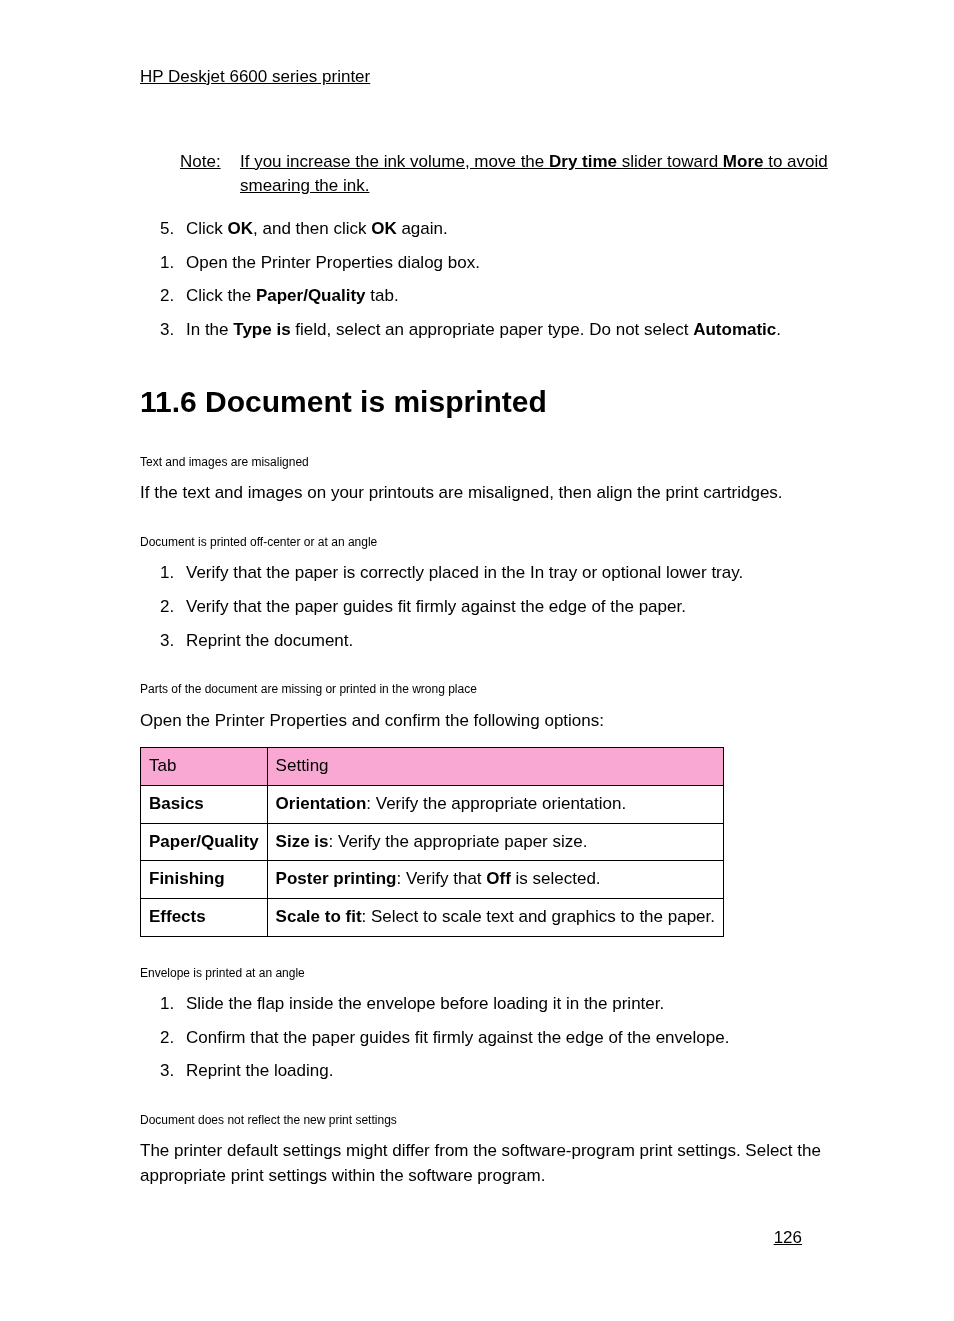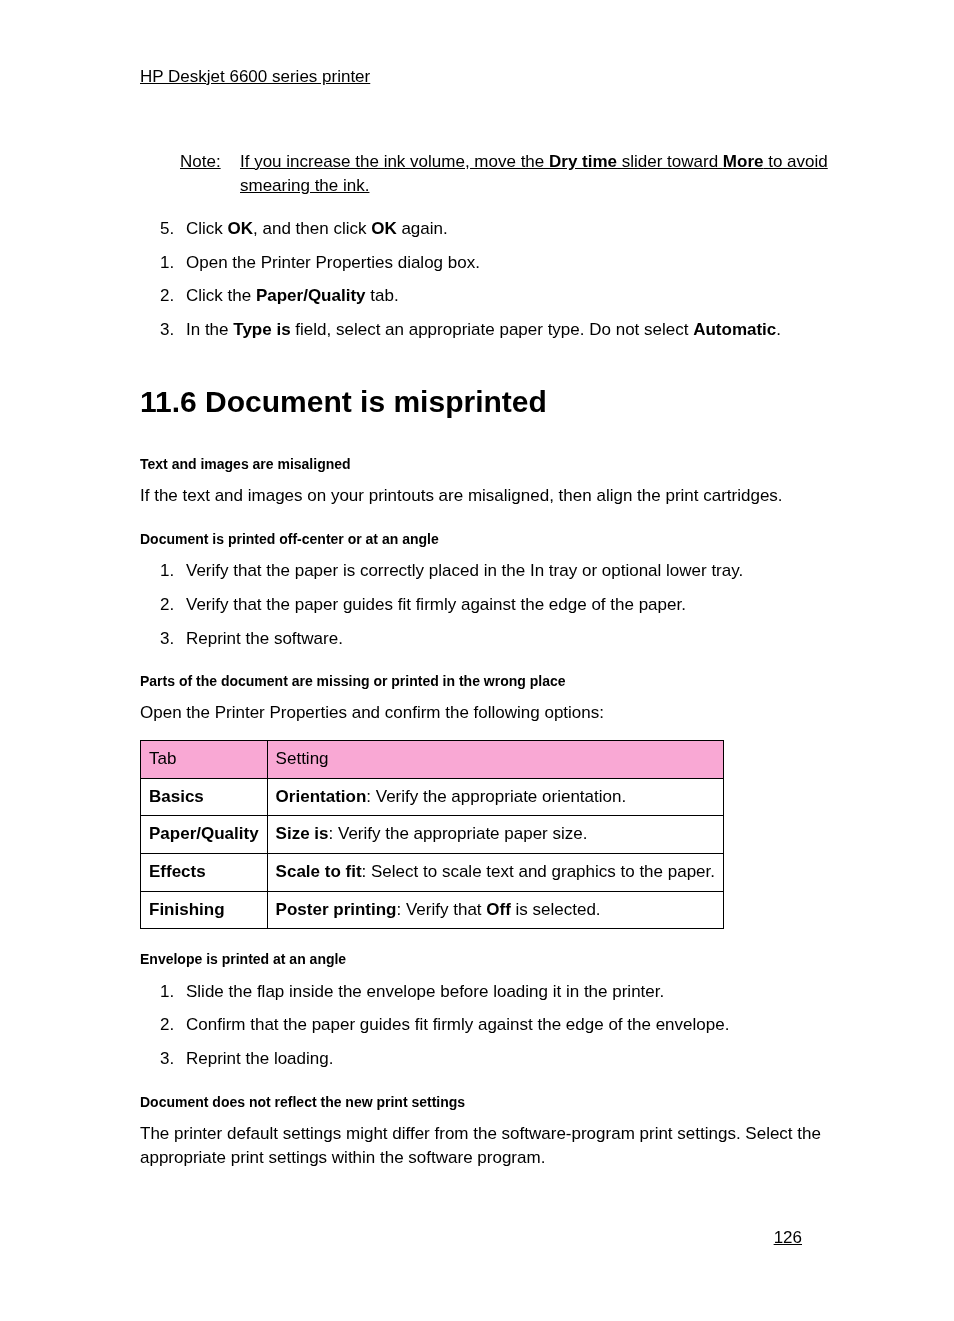--- a/index.html
+++ b/index.html
@@ -18,21 +18,21 @@
     .note-block { display: flex; margin-left: 40px; margin-bottom: 18px; text-decoration: underline; }
     .note-label { flex: 0 0 60px; }
     .note-text { flex: 1; padding-right: 10px; }
     .bold { font-weight: bold; }
     ol { list-style: none; margin-left: 20px; margin-bottom: 10px; }
     ol li { margin-bottom: 9px; display: flex; }
     ol li .num { flex: 0 0 26px; }
     ol li .txt { flex: 1; }
     .link { color: #000000; }
     h1 { font-size: 30px; font-weight: bold; margin-top: 38px; margin-bottom: 30px; }
-    h2 { font-size: 14px; font-weight: bold; margin-top: 20px; margin-bottom: 10px; }
+    h2 { font-size: 12px; font-weight: normal; margin-top: 28px; margin-bottom: 10px; }
     .para { margin-bottom: 10px; }
     table { border-collapse: collapse; margin-top: 14px; margin-bottom: 10px; }
     table td, table th { border: 1px solid #000; padding: 6px 8px; text-align: left; vertical-align: top; font-size: 17px; font-weight: normal; }
     table .th-row td { background: #f9a8d4; }
     .page-num { position: absolute; bottom: 70px; right: 152px; font-size: 17px; text-decoration: underline; }
   </style>
 </head>
 <body>
 
 <div class="header-title">HP Deskjet 6600 series printer</div>
@@ -75,21 +75,21 @@
   <li>
       <span class="num">1.</span>
       <span class="txt">Verify that the paper is correctly placed in the In tray or optional lower tray.</span>
     </li>
   <li>
       <span class="num">2.</span>
       <span class="txt">Verify that the paper guides fit firmly against the edge of the paper.</span>
     </li>
   <li>
       <span class="num">3.</span>
-      <span class="txt">Reprint the software.</span>
+      <span class="txt">Reprint the document.</span>
     </li>
 </ol>
 
 <h2>Parts of the document are missing or printed in the wrong place</h2>
 <p class="para">
   <span>Open the </span><span class="link">Printer Properties</span><span> and confirm the following options:</span>
 </p>
 
 <table>
   <tbody>
@@ -99,26 +99,26 @@
   </tr>
   <tr>
     <td class="bold">Basics</td>
     <td><span class="bold">Orientation</span><span>: Verify the appropriate orientation.</span></td>
   </tr>
   <tr>
     <td class="bold">Paper/Quality</td>
     <td><span class="bold">Size is</span><span>: Verify the appropriate paper size.</span></td>
   </tr>
   <tr>
+    <td class="bold">Finishing</td>
+    <td><span class="bold">Poster printing</span><span>: Verify that </span><span class="bold">Off</span><span> is selected.</span></td>
+  </tr>
+  <tr>
     <td class="bold">Effects</td>
     <td><span class="bold">Scale to fit</span><span>: Select to scale text and graphics to the paper.</span></td>
-  </tr>
-  <tr>
-    <td class="bold">Finishing</td>
-    <td><span class="bold">Poster printing</span><span>: Verify that </span><span class="bold">Off</span><span> is selected.</span></td>
   </tr>
 </tbody>
   </table>
 
 <h2>Envelope is printed at an angle</h2>
 <ol>
   <li>
       <span class="num">1.</span>
       <span class="txt">Slide the flap inside the envelope before loading it in the printer.</span>
     </li>

